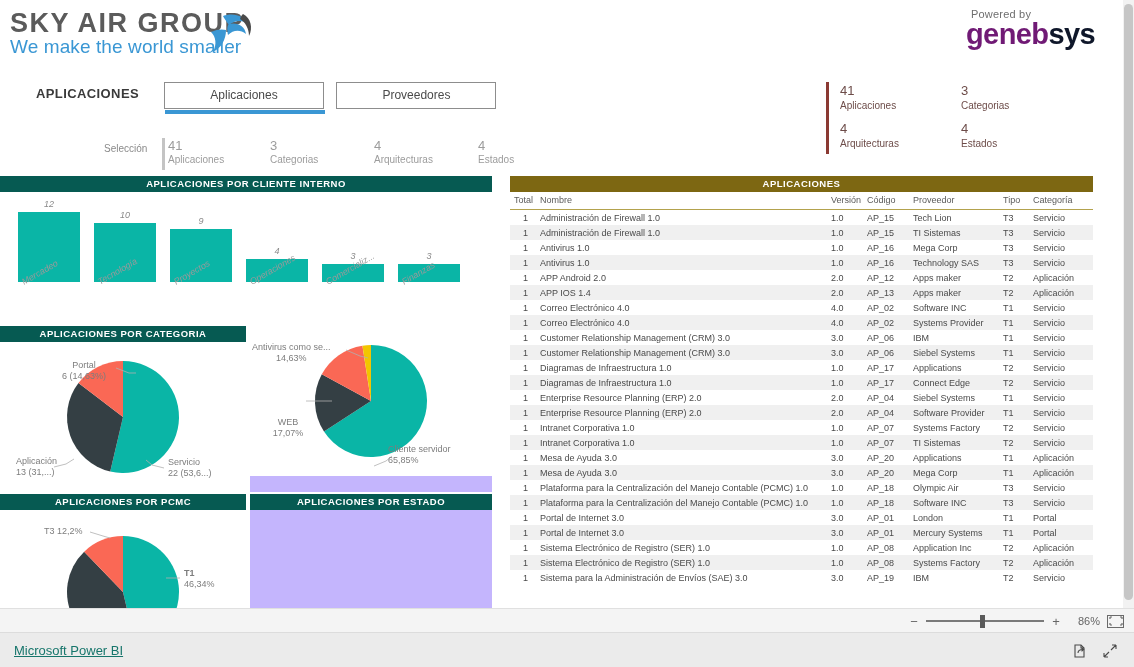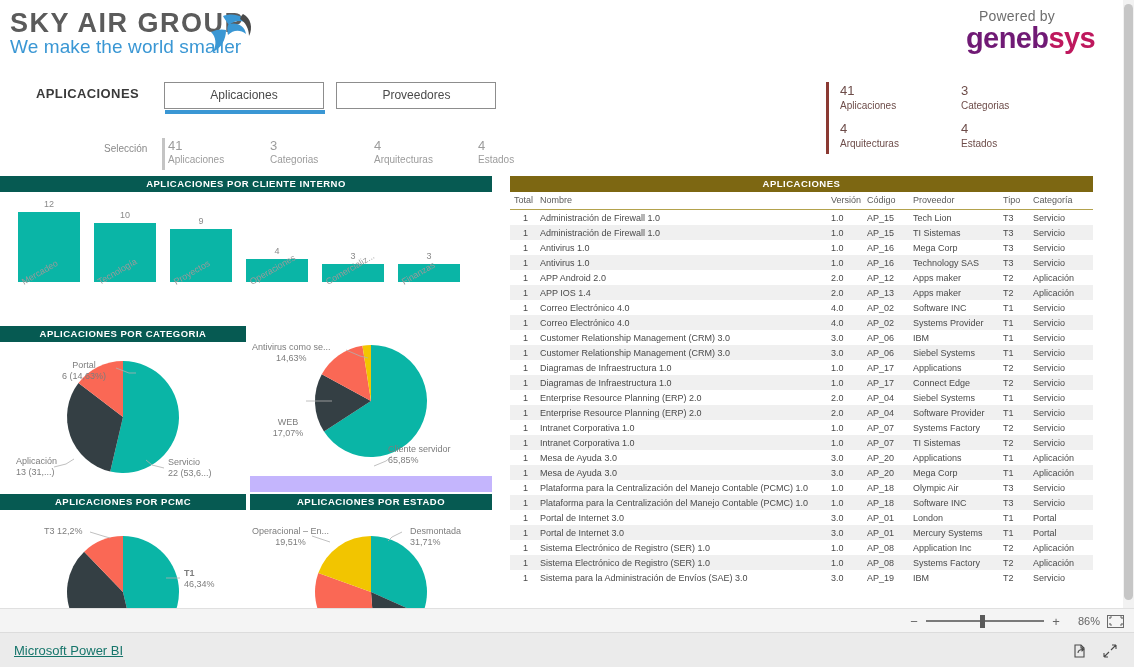--- a/index.html
+++ b/index.html
@@ -21,24 +21,24 @@
     color:#5b5b5b;
     line-height:30px;
   }
   .logo-sub {
     font-size:19px; color:#3a97d4; line-height:22px; margin-top:-2px;
     letter-spacing:0.1px;
   }
   .logo-mark { position:absolute; left:183px; top:2px; width:62px; height:50px; }
 
   .powered { position:absolute; left:966px; top:8px; width:160px; text-align:left; }
-  .powered-by { font-size:14px; color:#6e6e6e; letter-spacing:.2px; margin-left:13px;}
+  .powered-by { font-size:11px; color:#6e6e6e; letter-spacing:.2px; margin-left:5px;}
   .genebsys { font-size:29px; font-weight:bold; letter-spacing:-0.6px; line-height:30px; margin-top:-1px;}
   .gb-dark { color:#701a75; }
-  .gb-light { color:#be185d; }
+  .gb-light { color:#0f172a; }
 
   .section-title {
     position:absolute; left:36px; top:86px;
     font-size:13px; font-weight:bold; color:#3a3a3a; letter-spacing:.4px;
   }
 
   .tabs { position:absolute; left:164px; top:82px; }
   .tab {
     display:inline-block; width:160px; height:27px; line-height:25px;
     text-align:center; border:1px solid #8d8d8d; background:#fff;
@@ -67,21 +67,21 @@
   .panel { position:absolute; background:#c4b5fd; }
   .panel-head {
     height:16px; background:#065a52; color:#fff;
     font-size:9.5px; font-weight:bold; letter-spacing:.5px;
     text-align:center; line-height:16px;
   }
   .panel-head.gold { background:#7d6712; }
   .panel-body { position:relative; width:100%; background:#fff; }
 
   
-  #bar-chart { position:relative; width:100%; height:126px; }
+  #bar-chart { position:relative; width:100%; height:126px;font-style:italic; }
   .bar-group { position:absolute; bottom:36px; }
   .bar { background:#0ab5a6; width:100%; }
   .bar-val {
     position:absolute; left:0; width:100%; text-align:center;
     font-size:9px; color:#8a8a8a;
   }
   .bar-lbl {
     position:absolute; font-size:9px; color:#9a9a9a;
     transform:rotate(-30deg); transform-origin:left top; white-space:nowrap;
   }
@@ -315,40 +315,20 @@
       <div class="pie-lbl" style="left:44px; top:16px;">T3 12,2%</div>
       <div class="pie-lbl" style="left:184px; top:58px;">
         <div style="font-weight:bold;">T1</div>
         <div>46,34%</div>
       </div>
     </div>
   </div>
 
   <div class="panel" style="left:250px; top:494px; width:242px; height:114px;">
     <div class="panel-head">APLICACIONES POR ESTADO</div>
-    <div class="panel-body pie-wrap" style="height:98px; overflow:hidden;">
-      <svg width="242" height="98" viewBox="0 0 242 98">
-        <g id="pie-estado">
-            <path d="M121,82 L121,26 A56,56 0 0,1 172.1002025226868,104.90784368159504 Z" fill="#0ab5a6"></path>
-            <path d="M121,82 L172.1002025226868,104.90784368159504 A56,56 0 0,1 125.28675815884375,137.83568486628945 Z" fill="#343f44"></path>
-            <path d="M121,82 L125.28675815884375,137.83568486628945 A56,56 0 0,1 68.29615731314455,63.07105480912386 Z" fill="#fa6855"></path>
-            <path d="M121,82 L68.29615731314455,63.07105480912386 A56,56 0 0,1 120.99999999999999,26 Z" fill="#f2c500"></path>
-          </g>
-        <path d="M62,26 L74,30 L80,32" stroke="#b0b0b0" fill="none" stroke-width="0.8"></path>
-        <path d="M152,22 L142,27 L138,31" stroke="#b0b0b0" fill="none" stroke-width="0.8"></path>
-      </svg>
-      <div class="pie-lbl" style="left:2px; top:16px;">
-        <div>Operacional – En...</div>
-        <div style="text-align:center;">19,51%</div>
-      </div>
-      <div class="pie-lbl" style="left:160px; top:16px;">
-        <div>Desmontada</div>
-        <div>31,71%</div>
-      </div>
-    </div>
   </div>
 
   <div class="panel" style="left:510px; top:176px; width:583px; height:432px;">
     <div class="panel-head gold">APLICACIONES</div>
     <div class="panel-body" style="height:416px; overflow:hidden;">
       <table class="tbl">
         <thead>
           <tr>
             <th class="col-total">Total</th>
             <th class="col-nombre">Nombre</th>

